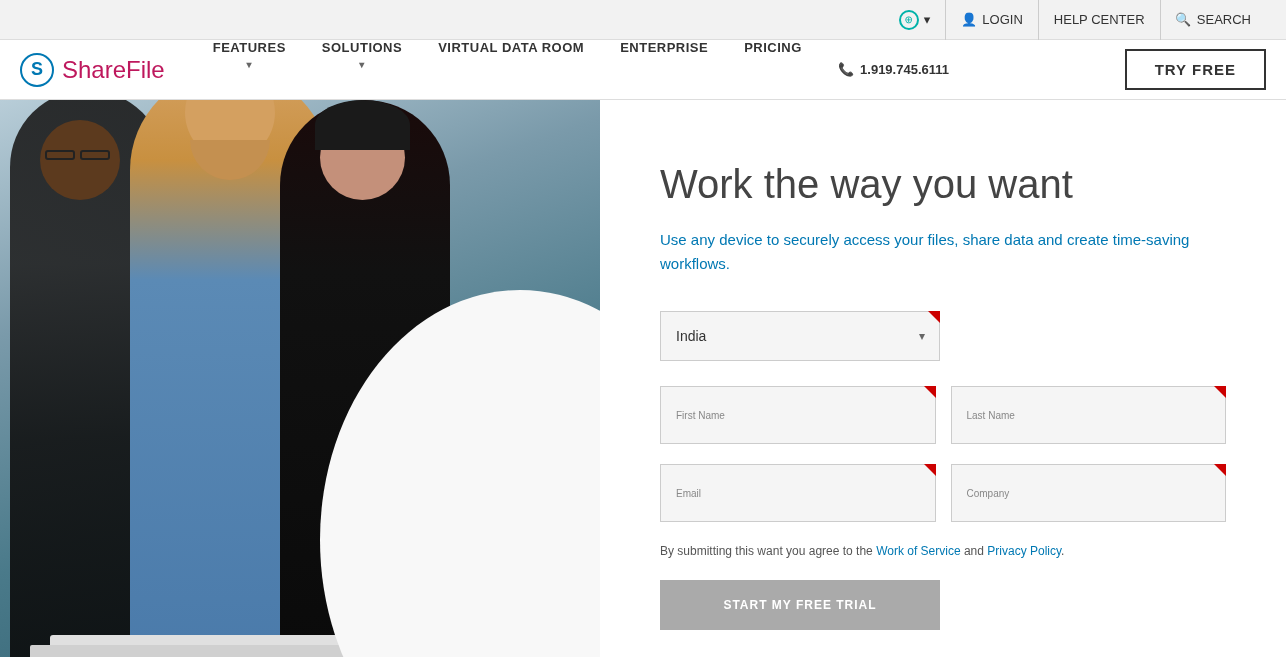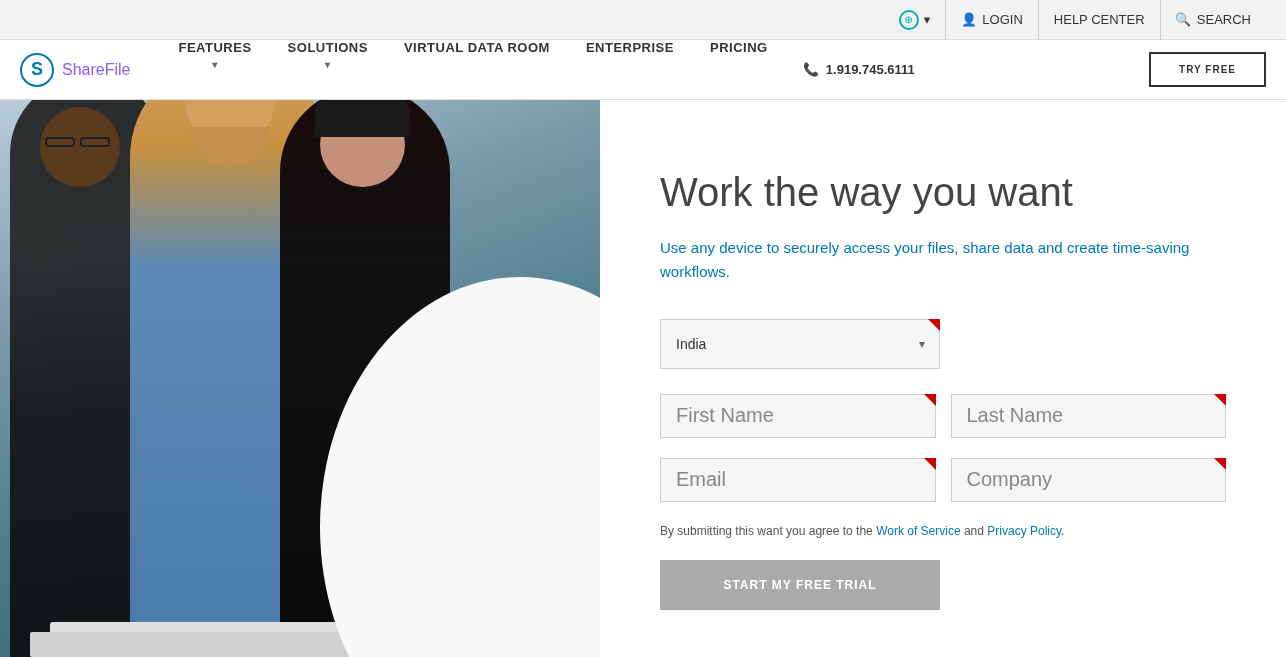--- a/index.html
+++ b/index.html
@@ -61,21 +61,21 @@
       text-decoration: none;
     }
     .logo-s {
       width: 34px; height: 34px;
       border: 2px solid #0078b3;
       border-radius: 50%;
       display: flex; align-items: center; justify-content: center;
       font-size: 18px; font-weight: bold; color: #0078b3;
     }
     .logo-text {
-      font-size: 16px; color: #8b5cf6; font-weight: 400;
+      font-size: 24px; color: #be185d; font-weight: 400;
     }
     .nav-links {
       display: flex;
       align-items: center;
       gap: 0;
       flex: 1;
     }
     .nav-link {
       display: flex;
       align-items: center;
@@ -101,21 +101,21 @@
       gap: 6px;
       font-size: 13px;
       color: #333;
       font-weight: bold;
       padding: 0 18px;
     }
     .try-free-btn {
       margin-left: auto;
       border: 2px solid #333;
       padding: 10px 28px;
-      font-size: 10px;
+      font-size: 15px;
       font-weight: bold;
       color: #333;
       background: #fff;
       cursor: pointer;
       text-transform: uppercase;
       letter-spacing: 1px;
     }
 
     
     .hero {
@@ -168,25 +168,25 @@
       gap: 15px;
       margin-bottom: 20px;
     }
     .form-field {
       position: relative;
     }
     .form-field.half { flex: 1; }
 
     .form-input {
       width: 100%;
-      height: 44px;
+      height: 58px;
       padding: 0 15px;
       border: 1px solid #ccc;
       background: #f5f5f5;
-      font-size: 20px;
+      font-size: 10px;
       color: #666;
       outline: none;
     }
     .form-input::placeholder { color: #888; }
 
     
     .form-field::after {
       content: '';
       position: absolute;
       top: 0;

